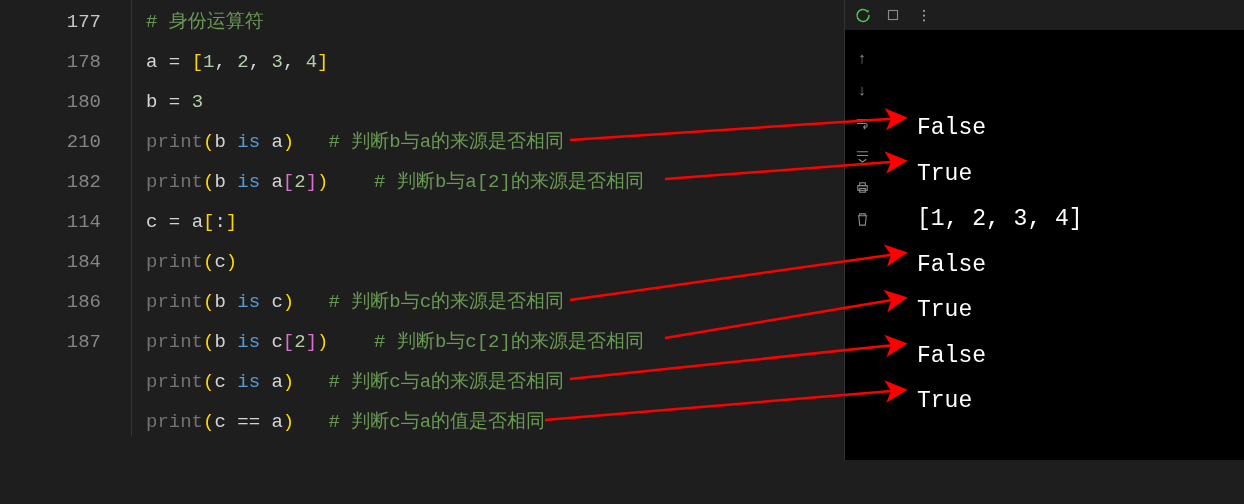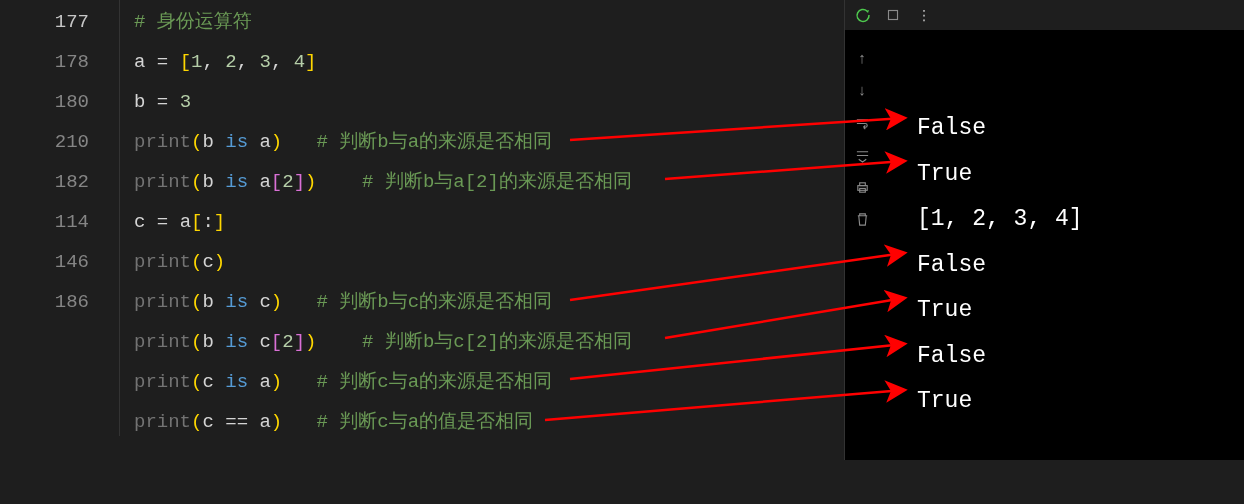--- a/index.html
+++ b/index.html
@@ -6,21 +6,21 @@
   body {
     background: #1e1e1e;
     font-family: Consolas, 'Courier New', monospace;
     width: 1244px;
     height: 504px;
     overflow: hidden;
     position: relative;
   }
   .editor-pane {
     position: absolute;
-    left: 0;
+    left: 12px;
     top: 0;
     width: 844px;
     height: 436px;
     background: #1e1e1e;
     display: flex;
     justify-content: flex-end;
   }
   .gutter {
     width: 120px;
     padding-top: 2px;
@@ -121,22 +121,23 @@
 <body>
 
 <div class="editor-pane">
   <div class="gutter" id="gutter">
       <div class="active">177</div>
       <div>178</div>
       <div>180</div>
       <div>210</div>
       <div>182</div>
       <div>114</div>
-      <div>146</div>
+      <div>184</div>
       <div>186</div>
+      <div>187</div>
     </div>
   <div class="code" id="code"><div class="code-line"><span class="c-comment"># 身份运算符</span></div><div class="code-line"><span class="c-ident">a </span><span class="c-op">= </span><span class="c-paren">[</span><span class="c-num">1</span><span class="c-ident">, </span><span class="c-num">2</span><span class="c-ident">, </span><span class="c-num">3</span><span class="c-ident">, </span><span class="c-num">4</span><span class="c-paren">]</span></div><div class="code-line"><span class="c-ident">b </span><span class="c-op">= </span><span class="c-num">3</span></div><div class="code-line"><span class="c-func">print</span><span class="c-paren">(</span><span class="c-ident">b </span><span class="c-kw">is</span><span class="c-ident"> a</span><span class="c-paren">)</span><span class="c-ident">   </span><span class="c-comment"># 判断b与a的来源是否相同</span></div><div class="code-line"><span class="c-func">print</span><span class="c-paren">(</span><span class="c-ident">b </span><span class="c-kw">is</span><span class="c-ident"> a</span><span class="c-paren2">[</span><span class="c-num">2</span><span class="c-paren2">]</span><span class="c-paren">)</span><span class="c-ident">    </span><span class="c-comment"># 判断b与a[2]的来源是否相同</span></div><div class="code-line"><span class="c-ident">c </span><span class="c-op">= </span><span class="c-ident">a</span><span class="c-paren">[</span><span class="c-ident">:</span><span class="c-paren">]</span></div><div class="code-line"><span class="c-func">print</span><span class="c-paren">(</span><span class="c-ident">c</span><span class="c-paren">)</span></div><div class="code-line"><span class="c-func">print</span><span class="c-paren">(</span><span class="c-ident">b </span><span class="c-kw">is</span><span class="c-ident"> c</span><span class="c-paren">)</span><span class="c-ident">   </span><span class="c-comment"># 判断b与c的来源是否相同</span></div><div class="code-line"><span class="c-func">print</span><span class="c-paren">(</span><span class="c-ident">b </span><span class="c-kw">is</span><span class="c-ident"> c</span><span class="c-paren2">[</span><span class="c-num">2</span><span class="c-paren2">]</span><span class="c-paren">)</span><span class="c-ident">    </span><span class="c-comment"># 判断b与c[2]的来源是否相同</span></div><div class="code-line"><span class="c-func">print</span><span class="c-paren">(</span><span class="c-ident">c </span><span class="c-kw">is</span><span class="c-ident"> a</span><span class="c-paren">)</span><span class="c-ident">   </span><span class="c-comment"># 判断c与a的来源是否相同</span></div><div class="code-line"><span class="c-func">print</span><span class="c-paren">(</span><span class="c-ident">c </span><span class="c-op">==</span><span class="c-ident"> a</span><span class="c-paren">)</span><span class="c-ident">   </span><span class="c-comment"># 判断c与a的值是否相同</span></div><div class="code-line"></div></div>
 </div>
 
 <div class="terminal-pane">
   <div class="terminal-toolbar">
     <span class="tb-icon">
       <svg viewBox="0 0 16 16" width="16" height="16">
           <path fill="none" stroke="#4ec94e" stroke-width="1.5" d="M12 4a6 6 0 1 0 2 4"></path>
           <path fill="#4ec94e" d="M14 3l-3 1 2 2z"></path>

